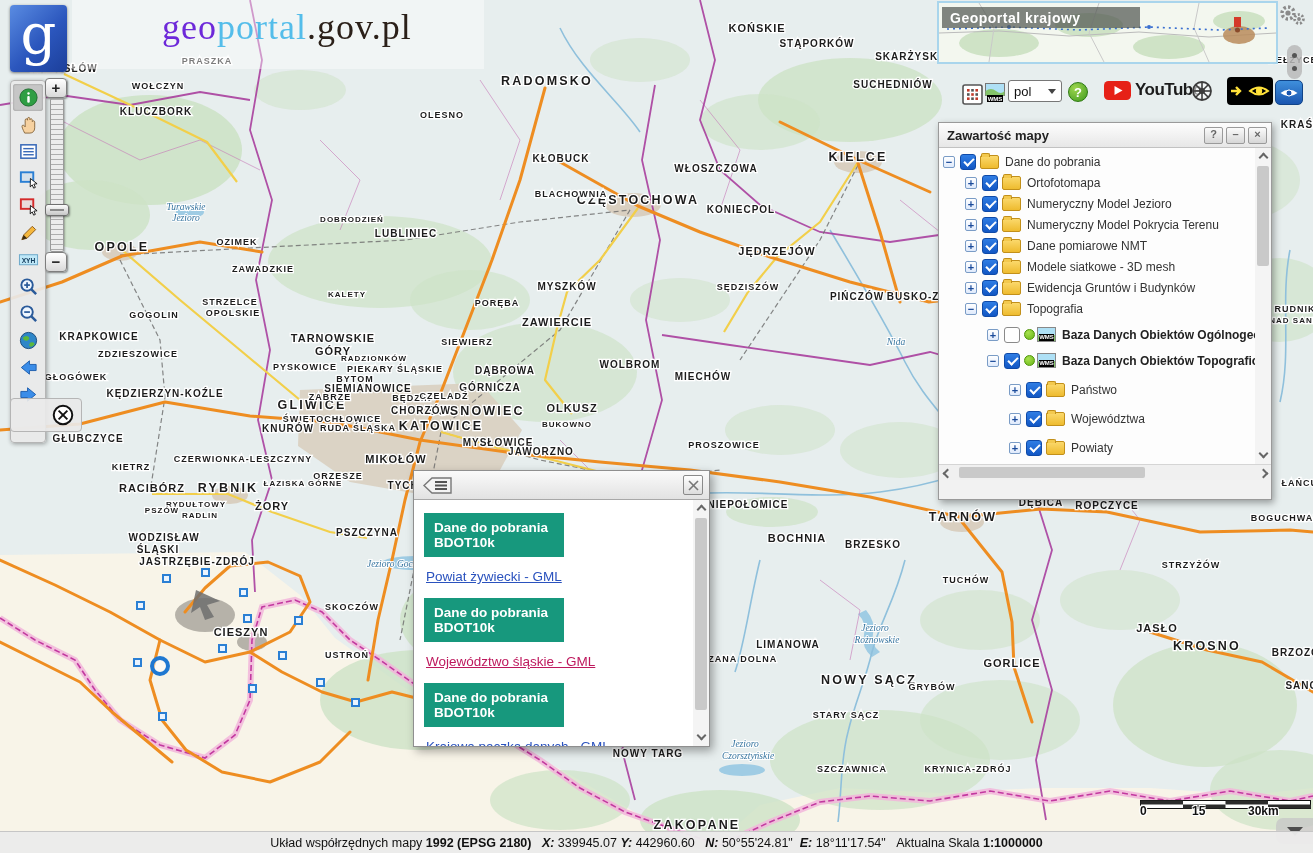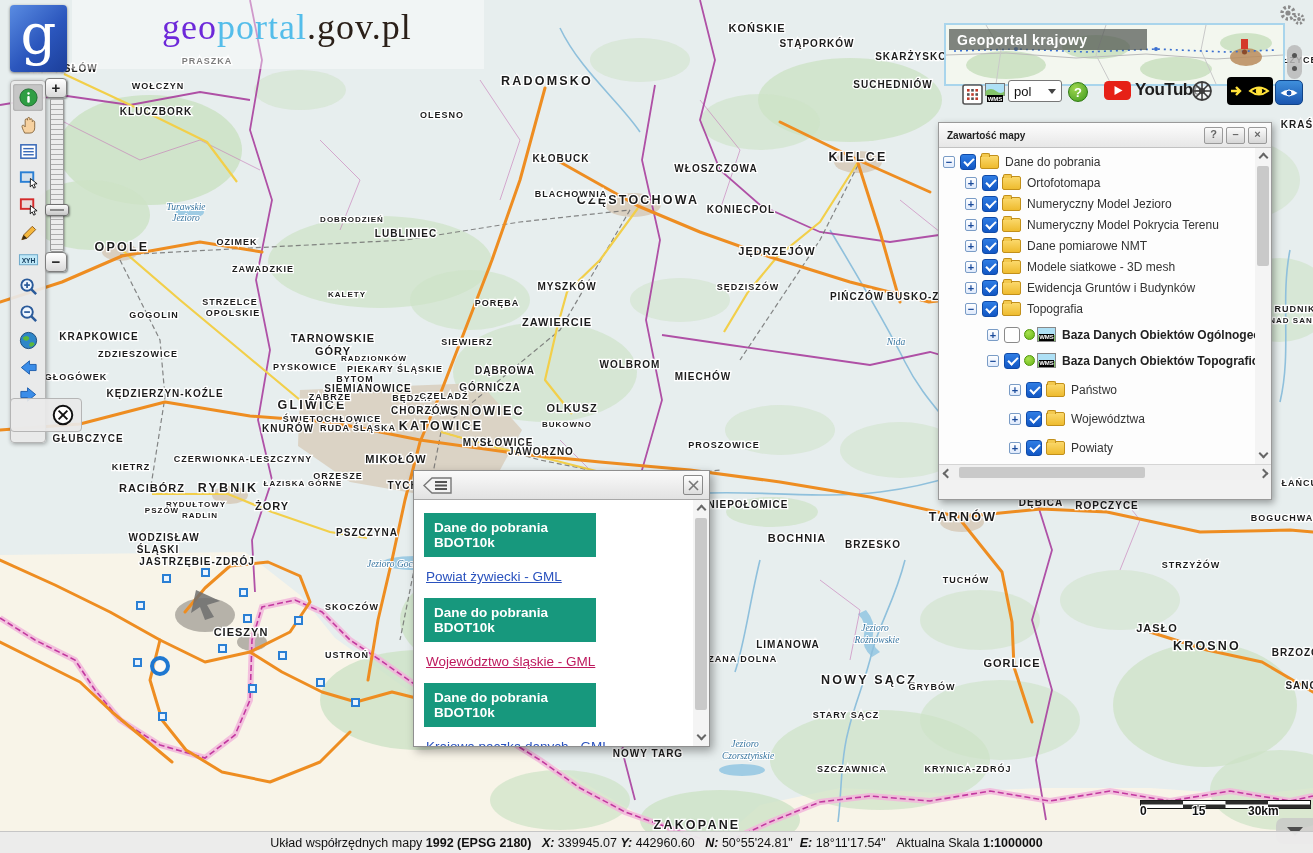--- a/index.html
+++ b/index.html
@@ -48,22 +48,22 @@
        text-align:center;color:#222;box-shadow:1px 1px 2px rgba(0,0,0,.45);cursor:pointer;box-sizing:border-box;}
   .zs-track{width:12px;height:152px;margin:0 auto;border:1px solid #9a9a9a;border-radius:2px;
        background:repeating-linear-gradient(to bottom,#adadad 0,#adadad 1px,#ececec 1px,#ececec 5px);
        box-shadow:1px 1px 2px rgba(0,0,0,.3);}
   .zs-handle{position:absolute;left:0;top:126px;width:24px;height:12px;
        background:linear-gradient(#fbfbfb,#c7c7c7);border:1px solid #6f6f6f;border-radius:3px;
        box-shadow:1px 1px 2px rgba(0,0,0,.4);cursor:grab;box-sizing:border-box;}
   .zs-handle::after{content:"";display:block;margin:4px 4px 0 4px;border-top:2px solid #8a8a8a;}
 
   
-  .overview{position:absolute;left:937px;top:23px;width:341px;height:63px;
-       border:2px solid #a9d5ec;background:#f1f5ee;box-sizing:border-box;cursor:pointer;margin-left:7px;}
+  .overview{position:absolute;left:937px;top:1px;width:341px;height:63px;
+       border:2px solid #a9d5ec;background:#f1f5ee;box-sizing:border-box;cursor:pointer;}
   .overview-label{position:absolute;left:3px;top:4px;height:21px;min-width:198px;
        background:rgba(82,88,82,0.72);color:#fff;font-weight:bold;font-size:14px;
        padding:3px 8px 0 8px;letter-spacing:.5px;box-sizing:border-box;}
   .gears{position:absolute;left:1276px;top:3px;}
   .pill{position:absolute;left:1287px;top:45px;width:15px;height:34px;border-radius:8px;
        background:rgba(185,185,185,0.85);display:flex;flex-direction:column;align-items:center;
        justify-content:space-evenly;}
   .pill i{width:5px;height:5px;border-radius:50%;background:#555;}
 
   .ctl{position:absolute;cursor:pointer;}
@@ -81,21 +81,21 @@
        display:flex;align-items:center;justify-content:space-evenly;}
   .eye-btn{left:1275px;top:80px;width:28px;height:25px;border-radius:5px;
        background:linear-gradient(#3f8fdc,#1a56b0);border:1px solid #114488;
        display:flex;align-items:center;justify-content:center;box-sizing:border-box;}
 
   
   .layer-panel{position:absolute;left:938px;top:122px;width:334px;height:378px;
        background:#f2f2f2;border:1px solid #9a9a9a;box-shadow:2px 3px 7px rgba(0,0,0,.35);box-sizing:border-box;}
   .lp-titlebar{height:24px;background:linear-gradient(#fdfdfd,#e7e7e7);border-bottom:1px solid #c2c2c2;
        display:flex;align-items:center;padding:0 4px 0 8px;}
-  .lp-title{font-weight:bold;font-size:10px;color:#222;flex:1;}
+  .lp-title{font-weight:bold;font-size:13px;color:#222;flex:1;}
   .lp-winbtn{width:17px;height:15px;margin-left:3px;background:linear-gradient(#fbfbfb,#d6d6d6);
        border:1px solid #9a9a9a;border-radius:2px;font-size:11px;line-height:13px;text-align:center;
        color:#666;font-weight:bold;cursor:pointer;}
   .lp-tabs{height:22px;background:linear-gradient(#f5f5f5,#c9c9c9);display:flex;align-items:flex-end;
        padding:2px 0 0 4px;gap:2px;border-bottom:1px solid #a8a8a8;}
   .lp-tab{background:linear-gradient(#eee,#d2d2d2);border:1px solid #a5a5a5;border-bottom:none;
        border-radius:3px 3px 0 0;padding:2px 10px 3px 10px;font-size:12px;color:#333;cursor:pointer;}
   .lp-tab.active{background:#fdfdfd;font-weight:bold;color:#111;}
   .lp-body{position:relative;height:316px;background:#fdfdfd;overflow:hidden;}
   .lp-tree{position:absolute;left:0;top:0;right:16px;bottom:0;overflow:hidden;padding-top:3px;}
@@ -137,21 +137,21 @@
   
   .popup{position:absolute;left:413px;top:470px;width:297px;height:277px;background:#fff;
        border:1px solid #8f8f8f;box-shadow:3px 4px 9px rgba(0,0,0,.35);box-sizing:border-box;}
   .popup-header{height:28px;background:linear-gradient(#fafafa,#e2e2e2);border-bottom:1px solid #a8a8a8;
        display:flex;align-items:center;justify-content:space-between;padding:0 6px;}
   .popup-listbtn{cursor:pointer;display:flex;}
   .popup-close{width:18px;height:18px;border:1px solid #8a8a8a;border-radius:2px;
        background:linear-gradient(#fff,#ddd);display:flex;align-items:center;justify-content:center;cursor:pointer;}
   .popup-body{position:absolute;left:0;top:29px;right:16px;bottom:0;padding:13px 0 0 10px;overflow:hidden;background:#fff;}
   .dl-btn{display:block;background:#17987d;color:#fff;font-weight:bold;font-size:13.5px;
-       border:none;text-align:left;padding:7px 10px;width:172px;margin:0 0 10px 0;cursor:pointer;
+       border:none;text-align:left;padding:7px 10px;width:140px;margin:0 0 10px 0;cursor:pointer;
        font-family:"Liberation Sans",sans-serif;}
   .dl-link{display:inline-block;font-size:13.5px;color:#2a52be;text-decoration:underline;
        margin:0 0 14px 2px;cursor:pointer;}
   .dl-link.visited{color:#be185d;}
   .popup-vscroll{position:absolute;top:29px;right:0;bottom:0;width:16px;background:#f4f4f4;}
 
   
   .statusbar{position:absolute;left:0;right:0;bottom:0;height:21px;background:rgba(235,235,235,0.96);
        border-top:1px solid #c6c6c6;display:flex;align-items:center;justify-content:center;
        font-size:12.5px;color:#111;}

